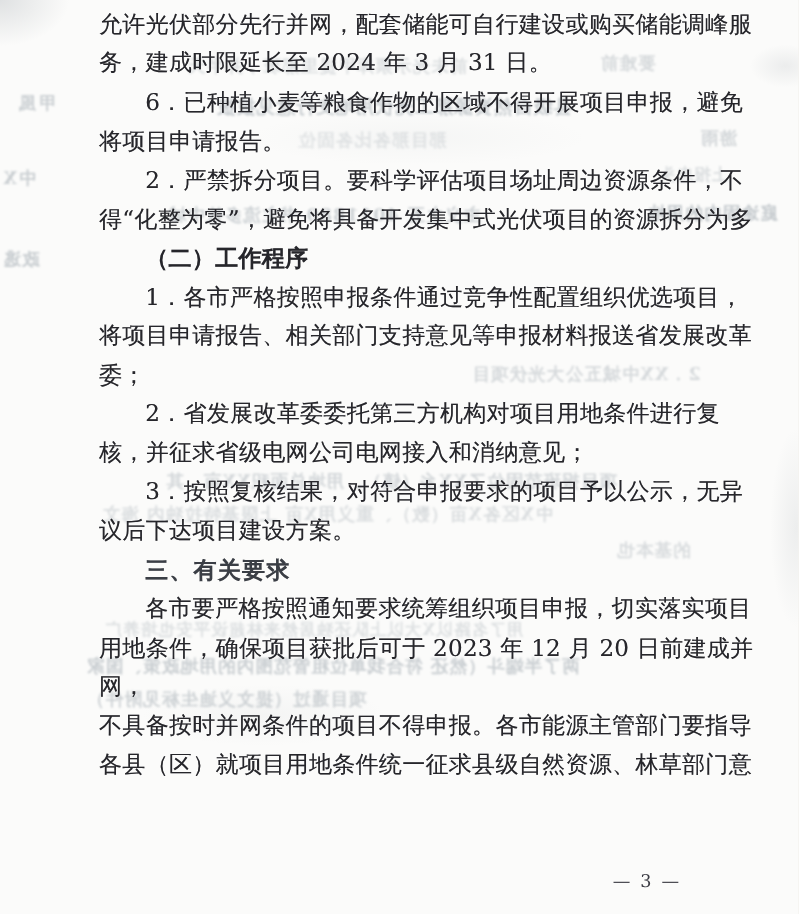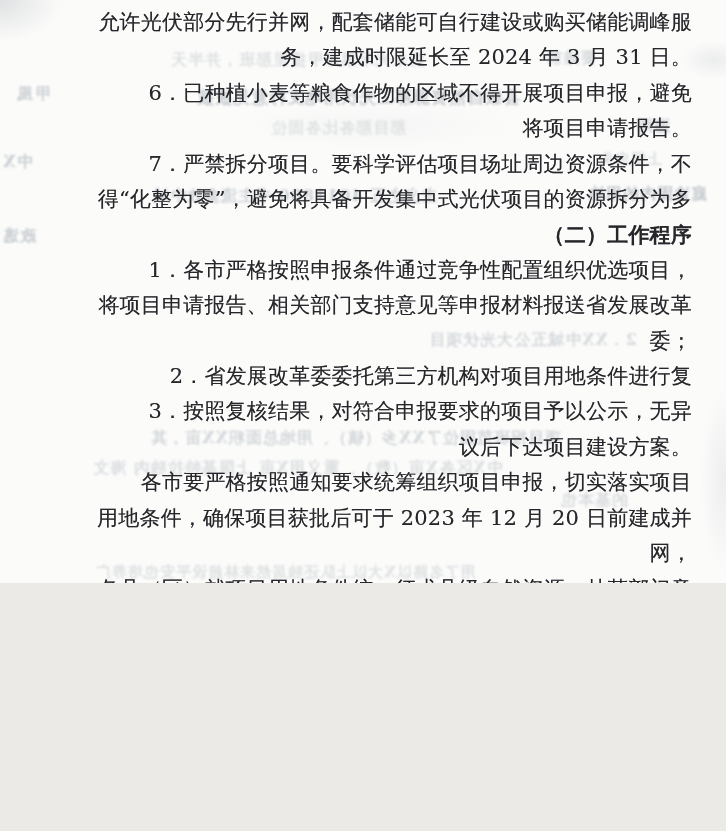--- a/index.html
+++ b/index.html
@@ -2,29 +2,28 @@
 <html style="--ink: #26262b; --heading: #3a3e45; --bleed: #7f8b95; --paper: #fbfbfa;"><head>
 <meta charset="utf-8">
 <style>
   html,body{margin:0;padding:0;}
   body{
     width:726px;height:831px;overflow:hidden;
     background:#eceae6;
     font-family:"DejaVu Serif","Liberation Serif",serif;
   }
   .page{
-    position:relative;width:726px;height:583px;overflow:hidden;
+    position:relative;width:726px;height:831px;overflow:hidden;
     background:
       radial-gradient(90px 60px at 0px 0px, rgba(140,148,155,.25), transparent 70%),
       radial-gradient(46px 28px at 714px 60px, rgba(140,148,155,.14), transparent 70%),
       radial-gradient(220px 36px at 380px 125px, rgba(150,158,164,.06), transparent 70%),
       radial-gradient(34px 130px at 724px 480px, rgba(140,148,155,.13), transparent 70%),
       radial-gradient(160px 40px at 240px 650px, rgba(150,158,164,.07), transparent 70%),
       var(--paper,#fbfbfa);
-    text-align: right;
   }
   
   #bleed-layer{position:absolute;inset:0;z-index:1;}
   .bleed{
     position:absolute;white-space:nowrap;
     transform:scaleX(-1);
     color:var(--bleed,#7f8b95);
     filter:blur(1.1px);
     font-weight:600;
     letter-spacing:1px;
@@ -73,27 +72,30 @@
       <div class="bleed" style="left: 560px; top: 490px; font-size: 16px; opacity: 0.28;">的基本也</div>
       <div class="bleed" style="left: 95px; top: 563px; font-size: 15px; opacity: 0.24;">用了名路以X大以上队还独居然来林超设平安也培养广</div>
       <div class="bleed" style="left: 78px; top: 596px; font-size: 16px; opacity: 0.4;">两了半端斗（然还 符合我单位租管范围内的用地政策、国家</div>
       <div class="bleed" style="left: 78px; top: 626px; font-size: 16px; opacity: 0.36;">项目通过（提文义迪生标见附件）</div>
     </div>
   <div id="doc-body">
       <div class="line">允许光伏部分先行并网，配套储能可自行建设或购买储能调峰服</div>
       <div class="line">务，建成时限延长至 2024 年 3 月 31 日。</div>
       <div class="line indent">6．已种植小麦等粮食作物的区域不得开展项目申报，避免</div>
       <div class="line">将项目申请报告。</div>
-      <div class="line indent">7．严禁拆分项目。要科学评估项目场址周边资源条件，不</div>
+      <div class="line indent">2．严禁拆分项目。要科学评估项目场址周边资源条件，不</div>
       <div class="line">得“化整为零”，避免将具备开发集中式光伏项目的资源拆分为多</div>
       <div class="line indent kai">（二）工作程序</div>
       <div class="line indent">1．各市严格按照申报条件通过竞争性配置组织优选项目，</div>
       <div class="line">将项目申请报告、相关部门支持意见等申报材料报送省发展改革</div>
       <div class="line">委；</div>
       <div class="line indent">2．省发展改革委委托第三方机构对项目用地条件进行复</div>
+      <div class="line">核，并征求省级电网公司电网接入和消纳意见；</div>
       <div class="line indent">3．按照复核结果，对符合申报要求的项目予以公示，无异</div>
       <div class="line">议后下达项目建设方案。</div>
+      <div class="line indent hei">三、有关要求</div>
       <div class="line indent">各市要严格按照通知要求统筹组织项目申报，切实落实项目</div>
       <div class="line">用地条件，确保项目获批后可于 2023 年 12 月 20 日前建成并网，</div>
+      <div class="line">不具备按时并网条件的项目不得申报。各市能源主管部门要指导</div>
       <div class="line">各县（区）就项目用地条件统一征求县级自然资源、林草部门意</div>
     </div>
   <div class="page-number">— 3 —</div>
 </div>
 
 </body></html>

